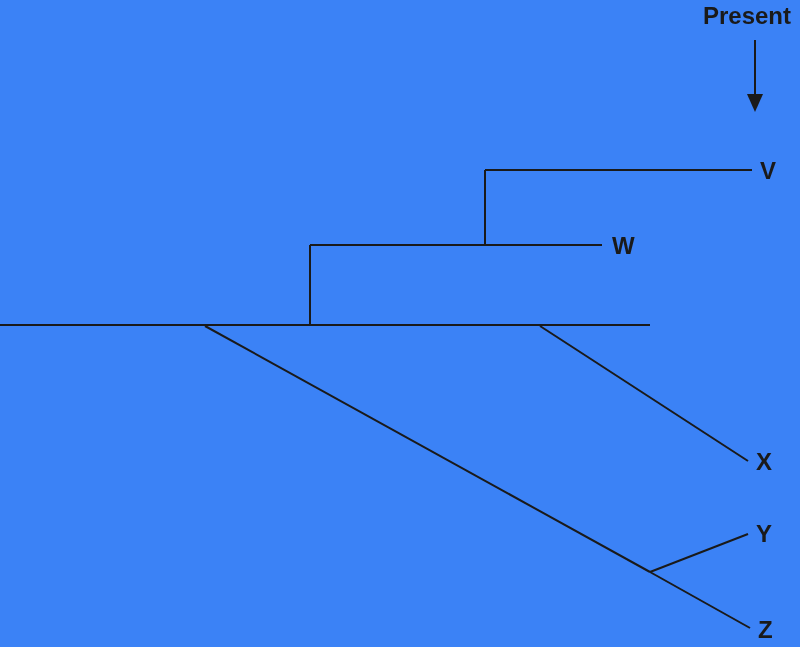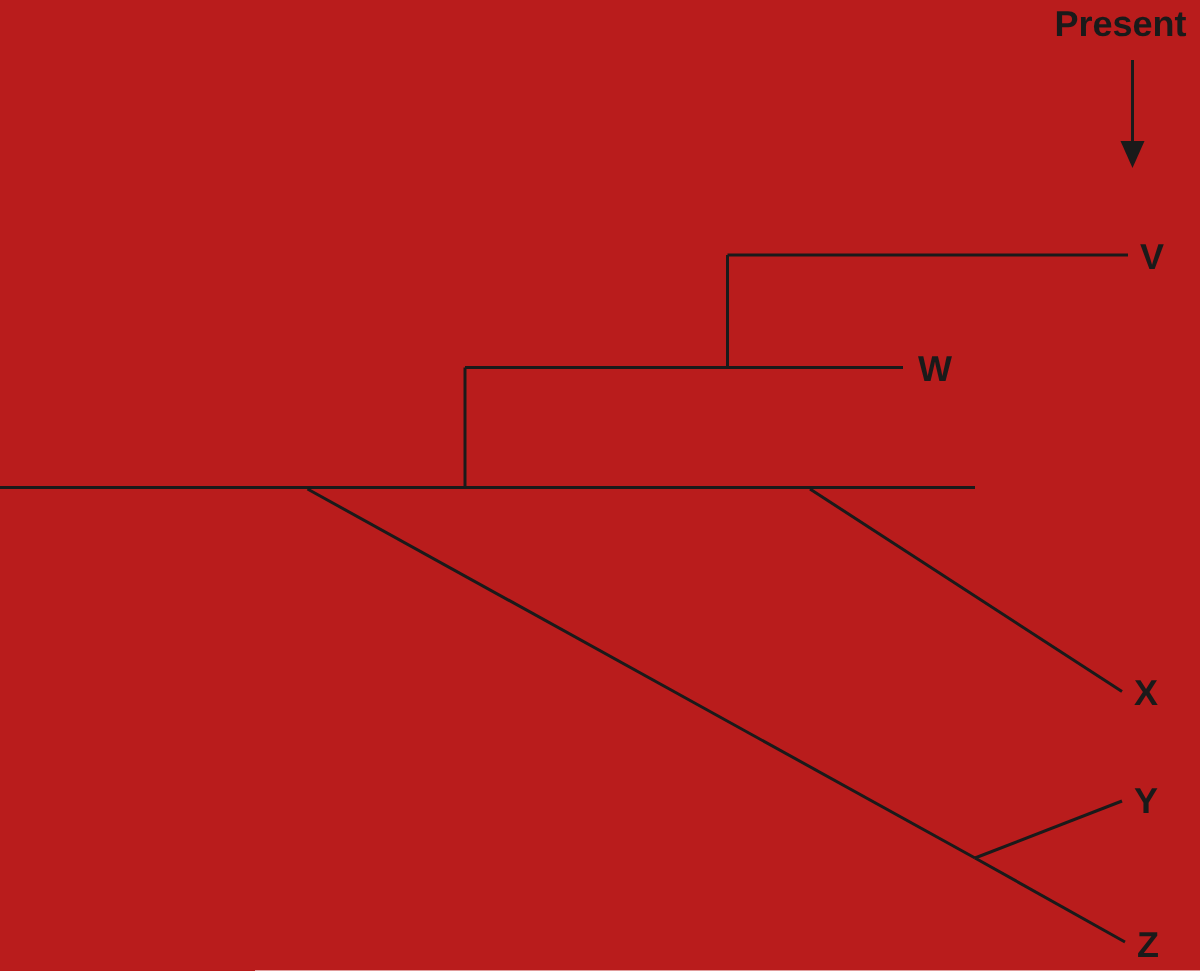--- a/index.html
+++ b/index.html
@@ -4,21 +4,21 @@
 <style>
   html, body {
     margin: 0;
     padding: 0;
     background: #ffffff;
   }
   .canvas {
     position: relative;
     width: 800px;
     height: 647px;
-    background: #b91c1c;
+    background: #3b82f6;
     overflow: hidden;
     font-family: "Liberation Sans", sans-serif;
   }
   svg {
     display: block;
     width: 800px;
     height: 647px;
   }
   .branch {
     stroke: #1a1a1a;

